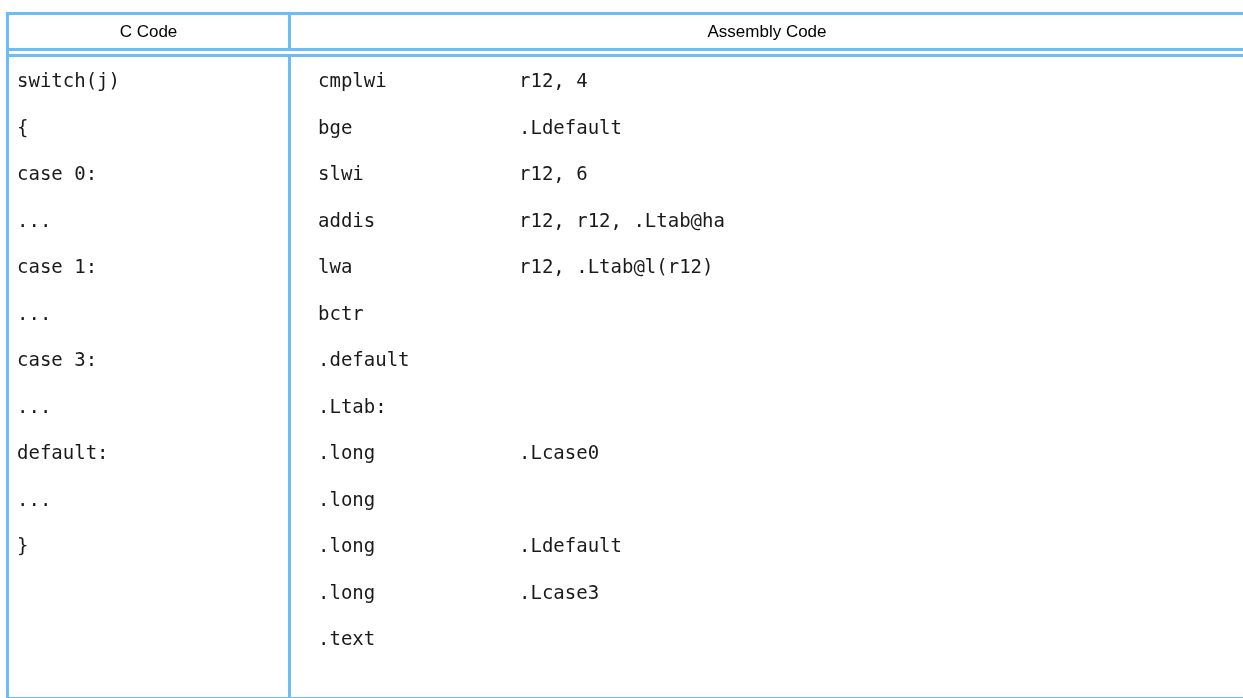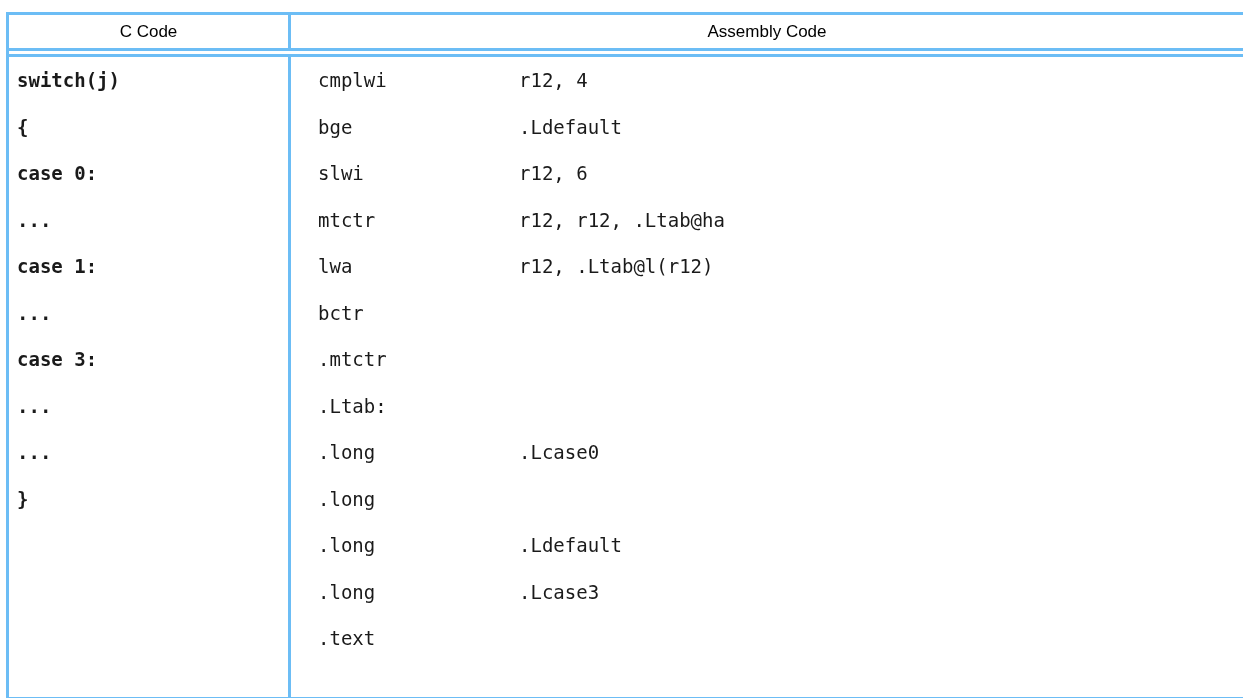--- a/index.html
+++ b/index.html
@@ -90,21 +90,21 @@
 
   .code-line {
     height: 46.5px;
     line-height: 46.5px;
     font-family: "DejaVu Sans Mono", monospace;
     font-size: 19px;
     color: #1a1a1a;
     white-space: pre;
     overflow: hidden;
   }
-  .col-c .code-line { padding-left: 8px; font-weight: bold; }
+  .col-c .code-line { padding-left: 8px; }
   .col-a .code-line { padding-left: 27px; display: flex; }
 
   .mnemonic {
     display: inline-block;
     width: 201px;
     flex: 0 0 201px;
     white-space: pre;
   }
   .operand {
     display: inline-block;
@@ -128,31 +128,32 @@
   <div class="tbody">
     <div class="col-c">
         <div class="code-line">switch(j)</div>
         <div class="code-line">{</div>
         <div class="code-line">case 0:</div>
         <div class="code-line">...</div>
         <div class="code-line">case 1:</div>
         <div class="code-line">...</div>
         <div class="code-line">case 3:</div>
         <div class="code-line">...</div>
+        <div class="code-line">default:</div>
         <div class="code-line">...</div>
         <div class="code-line">}</div>
       </div>
     <div class="col-a">
         <div class="code-line"><span class="mnemonic">cmplwi</span><span class="operand">r12, 4</span></div>
         <div class="code-line"><span class="mnemonic">bge</span><span class="operand">.Ldefault</span></div>
         <div class="code-line"><span class="mnemonic">slwi</span><span class="operand">r12, 6</span></div>
-        <div class="code-line"><span class="mnemonic">mtctr</span><span class="operand">r12, r12, .Ltab@ha</span></div>
+        <div class="code-line"><span class="mnemonic">addis</span><span class="operand">r12, r12, .Ltab@ha</span></div>
         <div class="code-line"><span class="mnemonic">lwa</span><span class="operand">r12, .Ltab@l(r12)</span></div>
         <div class="code-line"><span class="mnemonic">bctr</span><span class="operand"></span></div>
-        <div class="code-line"><span class="mnemonic">.mtctr</span><span class="operand"></span></div>
+        <div class="code-line"><span class="mnemonic">.default</span><span class="operand"></span></div>
         <div class="code-line"><span class="mnemonic">.Ltab:</span><span class="operand"></span></div>
         <div class="code-line"><span class="mnemonic">.long</span><span class="operand">.Lcase0</span></div>
         <div class="code-line"><span class="mnemonic">.long</span></div>
         <div class="code-line"><span class="mnemonic">.long</span><span class="operand">.Ldefault</span></div>
         <div class="code-line"><span class="mnemonic">.long</span><span class="operand">.Lcase3</span></div>
         <div class="code-line"><span class="mnemonic">.text</span><span class="operand"></span></div>
       </div>
   </div>
 
 </div>

